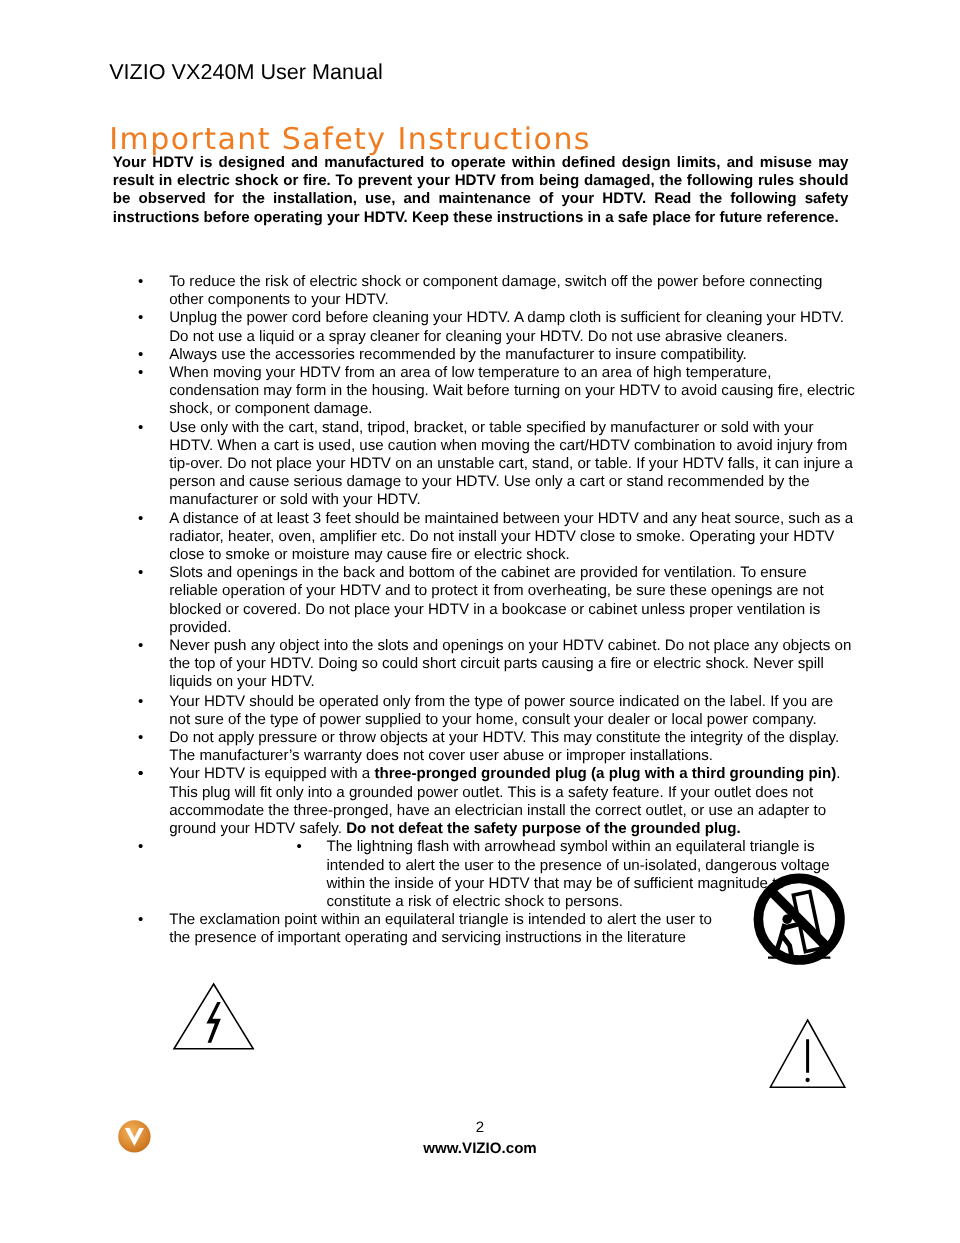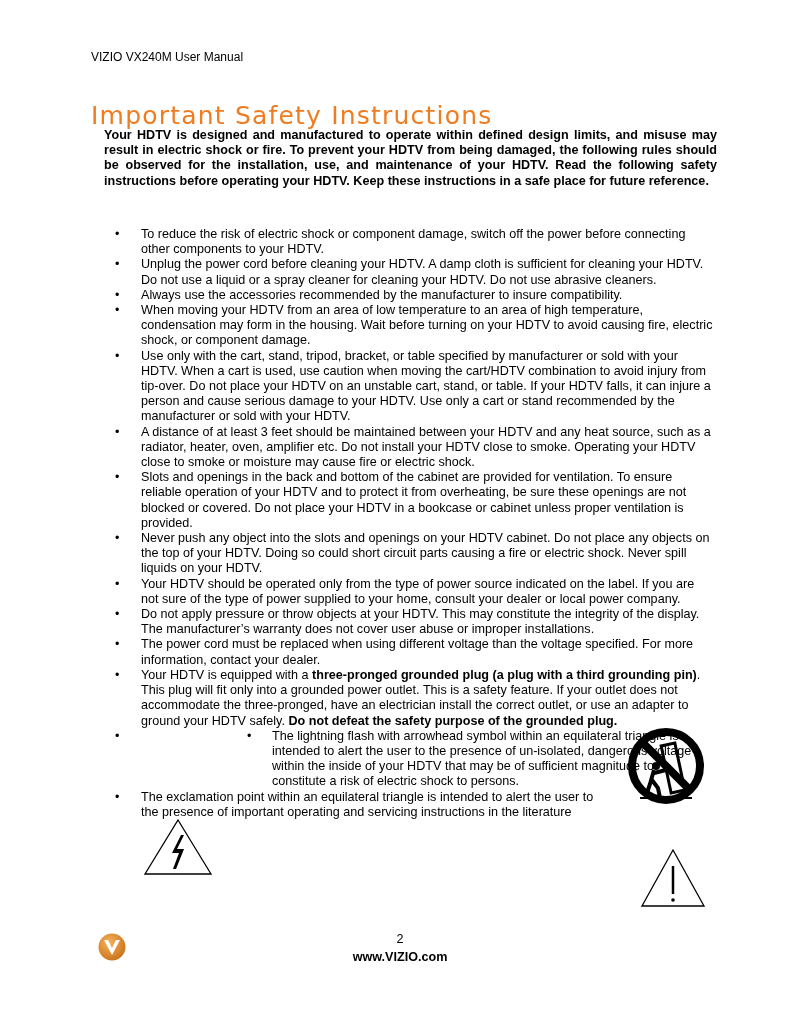--- a/index.html
+++ b/index.html
@@ -1,21 +1,21 @@
 <!DOCTYPE html>
 <html><head>
 <meta charset="utf-8">
 <style>
   html, body { margin:0; padding:0; background:#ffffff; }
   body { width:800px; height:1036px; position:relative; overflow:hidden;
          font-family:"Liberation Sans", sans-serif; color:#000; }
-  .header { position:absolute; left:91px; top:50px; font-size:12px; }
+  .header { position:absolute; left:91px; top:50px; font-size:18px; }
   .title { position:absolute; left:91px; top:101px; font-size:25px; color:#f07c22;
            font-family:"DejaVu Sans", sans-serif; letter-spacing:1.2px; font-weight:normal; }
-  .intro { position:absolute; left:104px; top:128px; width:613px; font-size:12.6px;
+  .intro { position:absolute; left:94px; top:128px; width:613px; font-size:12.6px;
            font-weight:bold; line-height:15.2px; text-align:justify; }
   ul.list { position:absolute; left:94px; top:227px; width:620px; margin:0; padding:0;
             list-style:none; font-size:12.6px; line-height:15.2px; }
   ul.list li { position:relative; padding-left:47px; }
   ul.list li .bullet { position:absolute; left:21px; top:0; }
   .sub-item { position:relative; padding-left:178px; width:460px; }
   .sub-item .bullet { position:absolute; left:153px; top:0; }
   .icon { position:absolute; }
   .footer-page { position:absolute; left:0; width:800px; top:932px; text-align:center; font-size:12.6px; }
   .footer-url { position:absolute; left:0; width:800px; top:950px; text-align:center; font-size:12.6px; font-weight:bold; }
@@ -32,21 +32,21 @@
   <li><span class="bullet">•</span><span>To reduce the risk of electric shock or component damage, switch off the power before connecting other components to your HDTV.</span></li>
   <li><span class="bullet">•</span><span>Unplug the power cord before cleaning your HDTV. A damp cloth is sufficient for cleaning your HDTV. Do not use a liquid or a spray cleaner for cleaning your HDTV. Do not use abrasive cleaners.</span></li>
   <li><span class="bullet">•</span><span>Always use the accessories recommended by the manufacturer to insure compatibility.</span></li>
   <li><span class="bullet">•</span><span>When moving your HDTV from an area of low temperature to an area of high temperature, condensation may form in the housing. Wait before turning on your HDTV to avoid causing fire, electric shock, or component damage.</span></li>
   <li><span class="bullet">•</span><span>Use only with the cart, stand, tripod, bracket, or table specified by manufacturer or sold with your HDTV. When a cart is used, use caution when moving the cart/HDTV combination to avoid injury from tip-over. Do not place your HDTV on an unstable cart, stand, or table. If your HDTV falls, it can injure a person and cause serious damage to your HDTV. Use only a cart or stand recommended by the manufacturer or sold with your HDTV.</span></li>
   <li><span class="bullet">•</span><span>A distance of at least 3 feet should be maintained between your HDTV and any heat source, such as a radiator, heater, oven, amplifier etc.  Do not install your HDTV close to smoke. Operating your HDTV close to smoke or moisture may cause fire or electric shock.</span></li>
   <li><span class="bullet">•</span><span>Slots and openings in the back and bottom of the cabinet are provided for ventilation. To ensure reliable operation of your HDTV and to protect it from overheating, be sure these openings are not blocked or covered. Do not place your HDTV in a bookcase or cabinet unless proper ventilation is provided.</span></li>
   <li><span class="bullet">•</span><span>Never push any object into the slots and openings on your HDTV cabinet. Do not place any objects on the top of your HDTV. Doing so could short circuit parts causing a fire or electric shock. Never spill liquids on your HDTV.</span></li>
   <li><span class="bullet">•</span><span>Your HDTV should be operated only from the type of power source indicated on the label. If you are not sure of the type of power supplied to your home, consult your dealer or local power company.</span></li>
   <li><span class="bullet">•</span><span>Do not apply pressure or throw objects at your HDTV. This may constitute the integrity of the display. The manufacturer’s warranty does not cover user abuse or improper installations.</span></li>
-  <li><span class="bullet">•</span><span>The power cord must be replaced when using different voltage than the voltage specified. For more information, contact your dealer.</span></li>
+  <li><span class="bullet">•</span></li>
   <li><span class="bullet">•</span><span>Your HDTV is equipped with a </span><b>three-pronged grounded plug (a plug with a third grounding pin)</b><span>. This plug will fit only into a grounded power outlet. This is a safety feature. If your outlet does not accommodate the three-pronged, have an electrician install the correct outlet, or use an adapter to ground your HDTV safely. </span><b>Do not defeat the safety purpose of the grounded plug.</b></li>
   <li class="narrow-li" style="width:470px;"><span class="bullet">•</span></li>
   <li class="sub-item" style="padding-left:178px;width:420px;"><span class="bullet" style="left:153px;">•</span><span>The lightning flash with arrowhead symbol within an equilateral triangle is intended to alert the user to the presence of un-isolated, dangerous voltage within the inside of your HDTV that may be of sufficient magnitude to constitute a risk of electric shock to persons.</span></li>
   <li style="width:470px;"><span class="bullet">•</span><span>The exclamation point within an equilateral triangle is intended to alert the user to the presence of important operating and servicing instructions in the literature</span></li>
 </ul>
 
 <svg class="icon" style="left:626px;top:726px;" width="80" height="80" viewBox="0 0 80 80">
   <circle cx="40" cy="40" r="34" fill="none" stroke="#000" stroke-width="8"></circle>
   <line x1="17" y1="17" x2="63" y2="63" stroke="#000" stroke-width="8"></line>
   <rect x="40" y="18" width="14" height="48" fill="none" stroke="#000" stroke-width="3" transform="rotate(-12 47 42)"></rect>

